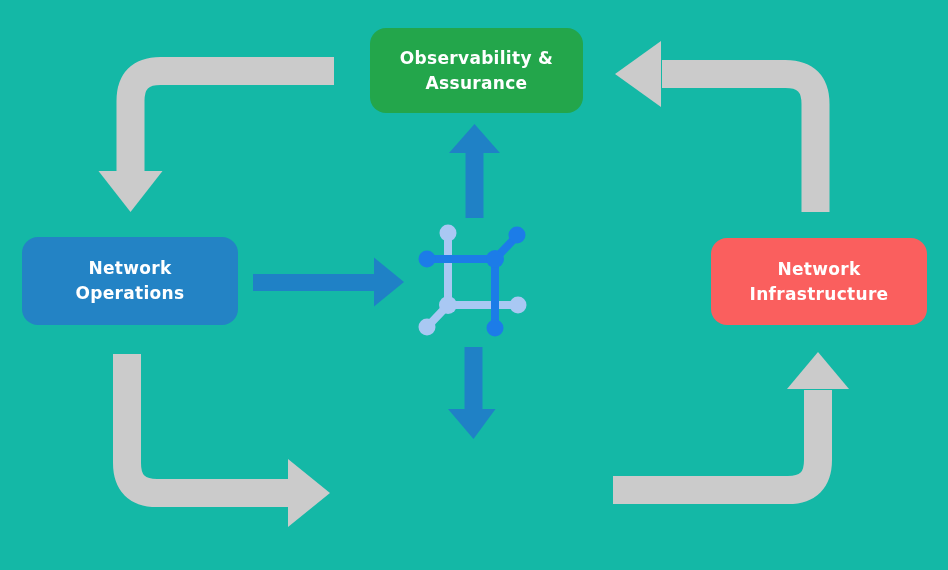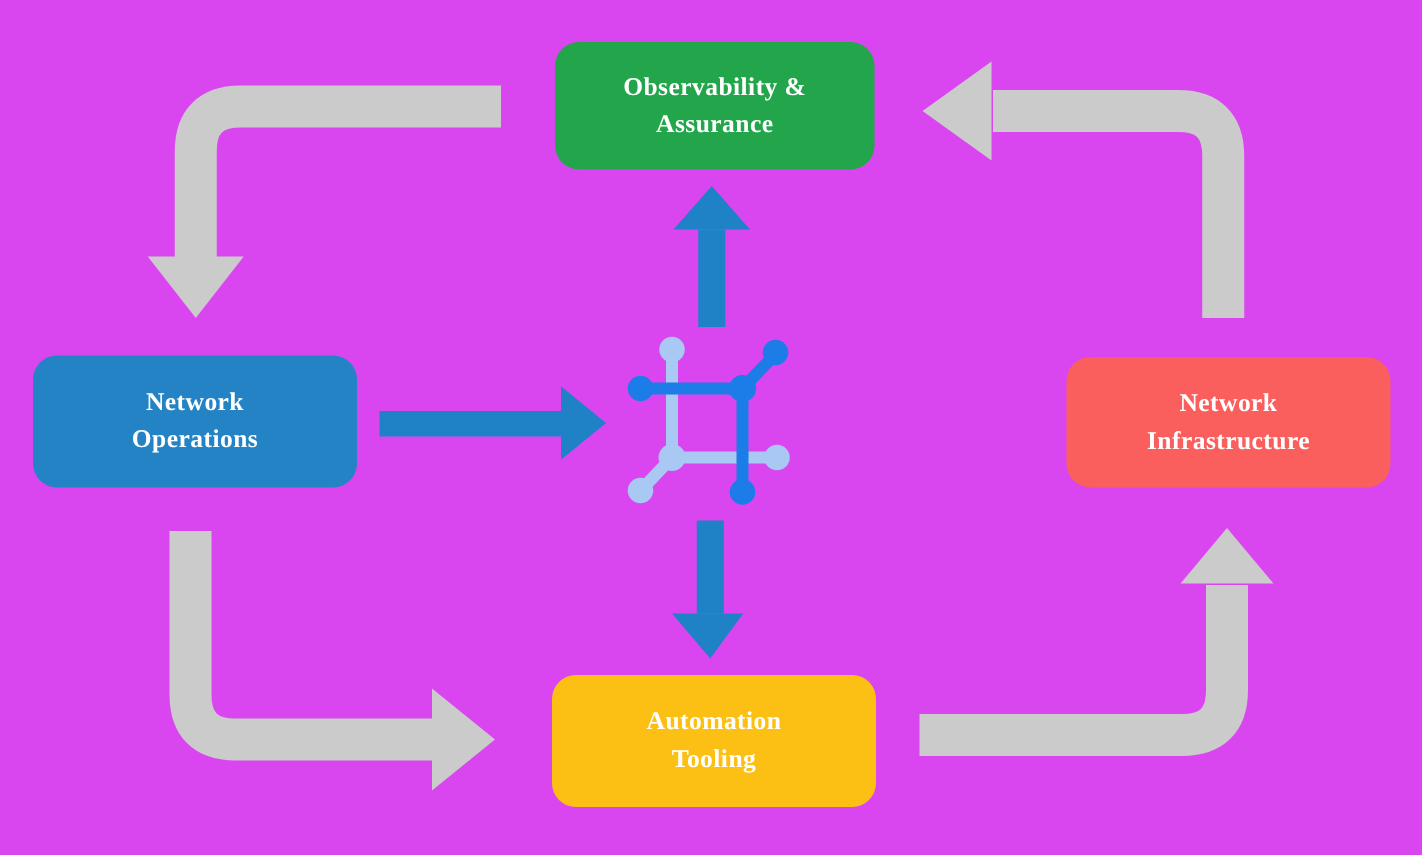--- a/index.html
+++ b/index.html
@@ -36,21 +36,21 @@
     white-space: pre-line;
   }
   .node-observability { left: 370px; top: 28px;  width: 213px; height: 85px; }
   .node-operations    { left: 22px;  top: 237px; width: 216px; height: 88px; }
   .node-infrastructure{ left: 711px; top: 238px; width: 216px; height: 87px; }
   .node-tooling       { left: 368px; top: 450px; width: 216px; height: 88px; }
 </style>
 </head>
 <body>
 
-<div class="canvas" style="background-color: #d946ef; font-family: Liberation Serif, serif;">
+<div class="canvas" style="background-color: #14b8a6;">
 
   <svg class="arrow-layer" width="948" height="570" viewBox="0 0 948 570">
 
     <g stroke-width="28" stroke="#cbcbcb" fill="#cbcbcb">
       <path d="M 334 71 H 160.5 Q 130.5 71 130.5 101 V 172" fill="none"></path>
       <polygon points="98.5,171 162.5,171 130.5,212" stroke="none"></polygon>
     </g>
 
     <g stroke-width="28" stroke="#cbcbcb" fill="#cbcbcb">
       <path d="M 127 354 V 463 Q 127 493 157 493 H 288" fill="none"></path>
@@ -114,18 +114,14 @@
   <div class="node node-operations" style="background-color: rgb(35, 131, 197);">
     <span class="node-label">Network
 Operations</span>
   </div>
 
   <div class="node node-infrastructure" style="background-color: rgb(250, 95, 94);">
     <span class="node-label">Network
 Infrastructure</span>
   </div>
 
-  <div class="node node-tooling" style="background-color: rgb(252, 192, 21);">
-    <span class="node-label">Automation
-Tooling</span>
-  </div>
 
 </div>
 
 </body></html>

